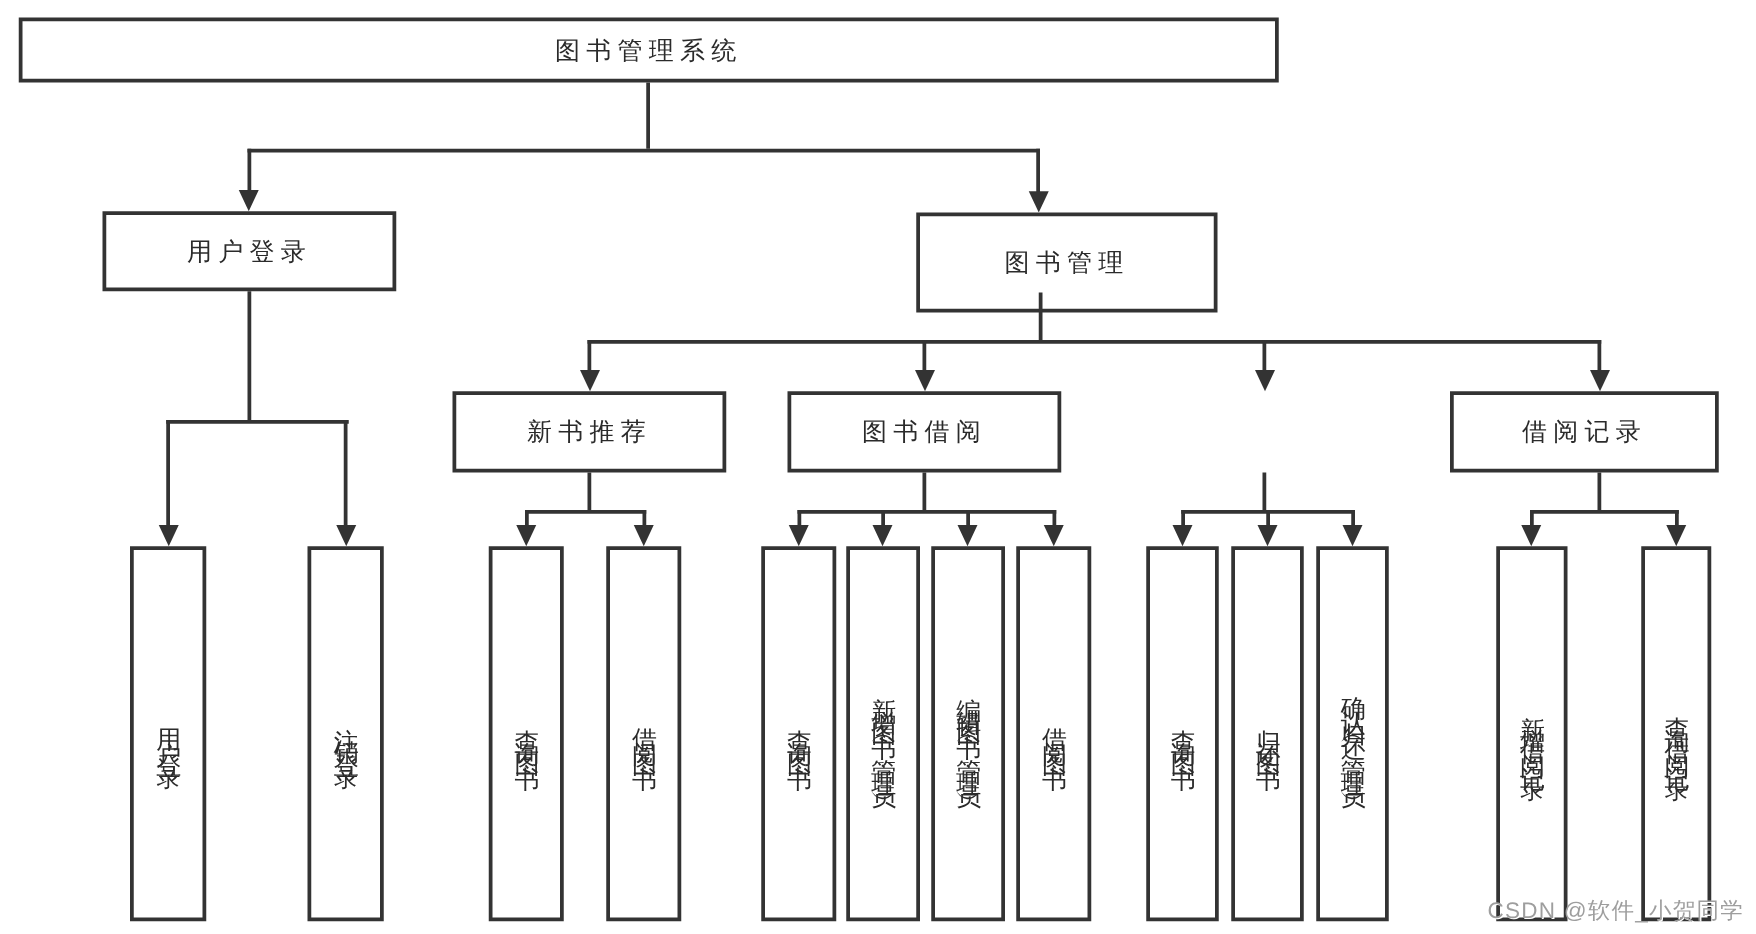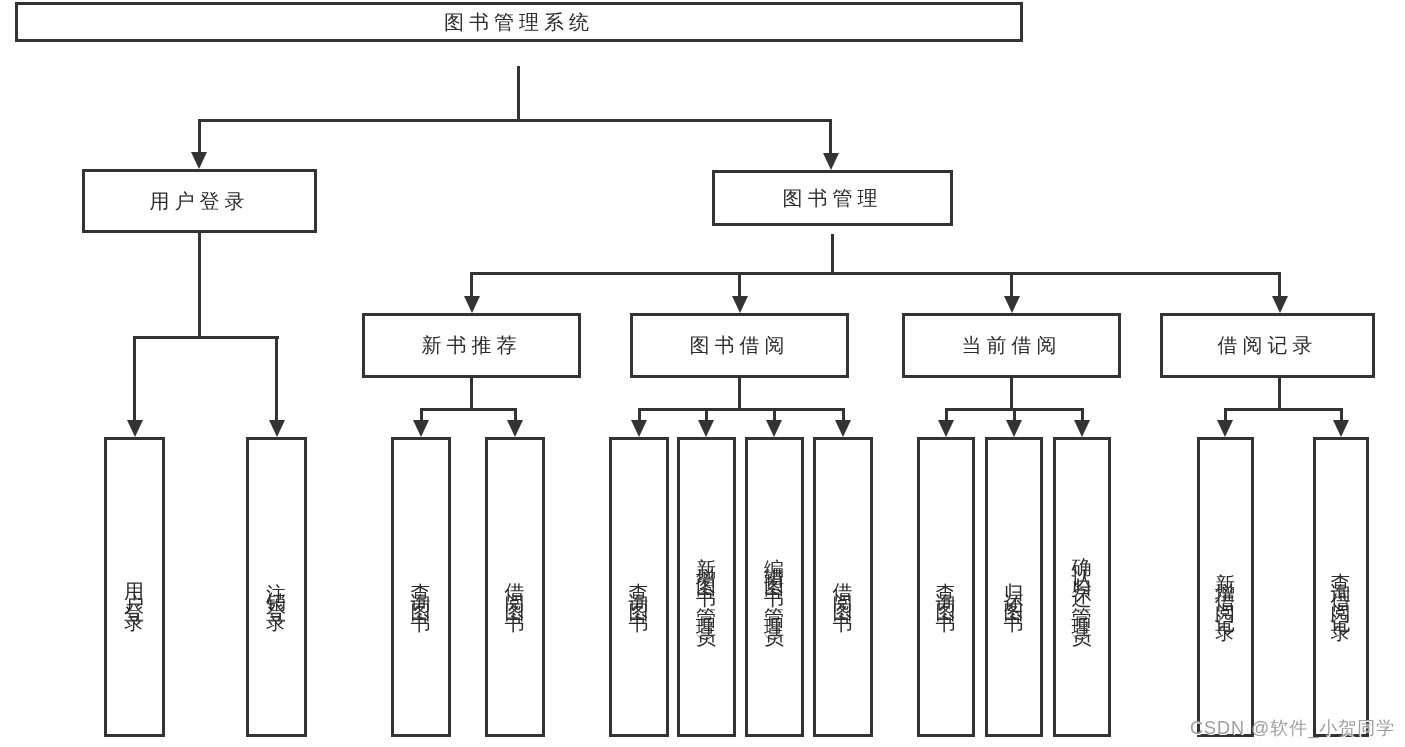--- a/index.html
+++ b/index.html
@@ -62,35 +62,35 @@
     text-shadow:1px 1px 0 #ffffff;
     white-space:nowrap;
     text-align:center;
   }
 </style>
 </head>
 <body>
 
 <div class="canvas">
 
-  <div class="hbox" style="left:15px;top:2px;width:1008px;height:40px">
+  <div class="hbox" style="left:15px;top:14px;width:1008px;height:52px">
     <span>图书管理系统</span>
   </div>
 
   <div class="vline" style="left:517px;top:66px;height:53px"></div>
   <div class="hline" style="left:198px;top:119px;width:634px"></div>
   <div class="vline" style="left:198px;top:119px;height:35px"></div>
   <div class="ahead" style="left:191px;top:152px"></div>
   <div class="vline" style="left:829px;top:119px;height:36px"></div>
   <div class="ahead" style="left:823px;top:153px"></div>
 
   <div class="hbox" style="left:82px;top:169px;width:235px;height:64px">
     <span>用户登录</span>
   </div>
-  <div class="hbox" style="left:712px;top:170px;width:241px;height:56px">
+  <div class="hbox" style="left:733px;top:170px;width:241px;height:80px">
     <span>图书管理</span>
   </div>
 
   <div class="vline" style="left:198px;top:233px;height:105px"></div>
   <div class="hline" style="left:133px;top:336px;width:146px"></div>
   <div class="vline" style="left:133px;top:336px;height:86px"></div>
   <div class="ahead" style="left:127px;top:420px"></div>
   <div class="vline" style="left:275px;top:336px;height:86px"></div>
   <div class="ahead" style="left:269px;top:420px"></div>
 
@@ -104,23 +104,20 @@
   <div class="ahead" style="left:1004px;top:296px"></div>
   <div class="vline" style="left:1278px;top:272px;height:28px"></div>
   <div class="ahead" style="left:1272px;top:296px"></div>
 
   <div class="hbox" style="left:630px;top:313px;width:219px;height:65px">
     <span>图书借阅</span>
   </div>
   <div class="hbox" style="left:362px;top:313px;width:219px;height:65px">
     <span>新书推荐</span>
   </div>
-  <div class="hbox" style="left:902px;top:313px;width:219px;height:65px">
-    <span>当前借阅</span>
-  </div>
   <div class="hbox" style="left:1160px;top:313px;width:215px;height:65px">
     <span>借阅记录</span>
   </div>
 
   <div class="vline" style="left:470px;top:378px;height:32px"></div>
   <div class="hline" style="left:420px;top:408px;width:97px"></div>
   <div class="vline" style="left:420px;top:408px;height:14px"></div>
   <div class="ahead" style="left:413px;top:420px"></div>
   <div class="vline" style="left:514px;top:408px;height:14px"></div>
   <div class="ahead" style="left:507px;top:420px"></div>

